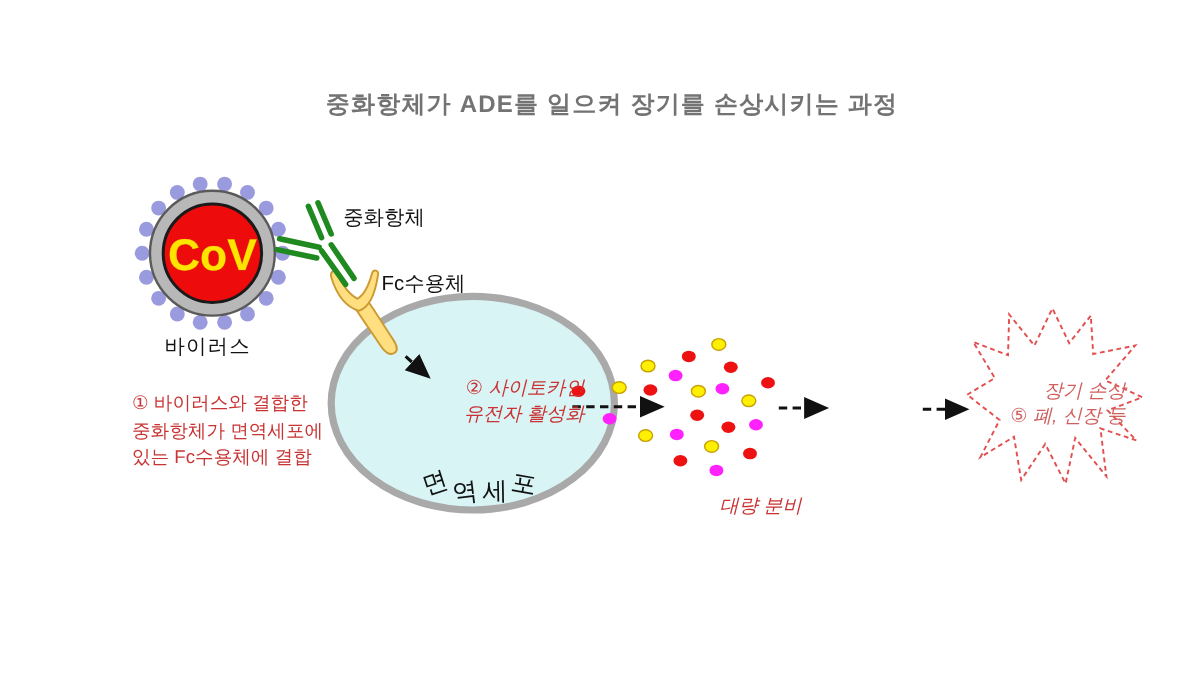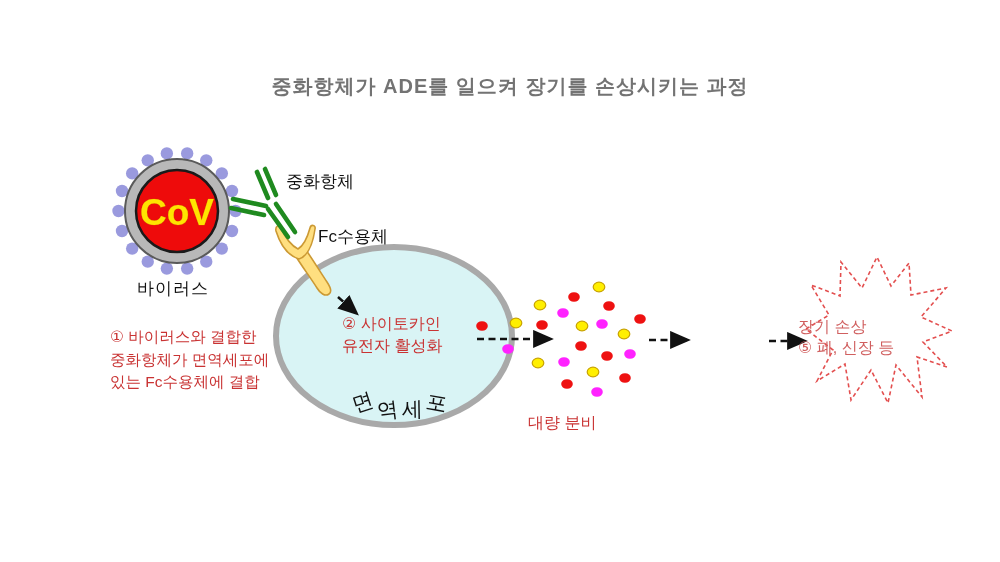--- a/index.html
+++ b/index.html
@@ -12,21 +12,21 @@
   .title{
     left:510px;top:73px;transform:translateX(-50%);
     font-size:20px;font-weight:700;color:#737373;letter-spacing:1px;
   }
   .blk-label{font-size:17px;color:#111;}
   .lab-antibody{left:286px;top:170px;}
   .lab-fc{left:318px;top:225px;}
   .lab-virus{left:137px;top:277px;letter-spacing:1px;}
   .note{line-height:22px;font-size:16px;color:var(--step-text,#c93333);}
   .note div{white-space:nowrap;}
-  .note-center{text-align:left;}
+  .note-center{text-align:right;font-style:italic;}
   .step1{left:110px;top:326px;font-size:15.5px;line-height:22.5px;text-align:left;}
   .step2{left:342px;top:313px;width:145px;}
   .step3{left:528px;top:412px;width:140px;}
   .step4{left:659px;top:312px;width:140px;}
   .step5{left:798px;top:316px;width:140px;color:var(--step5-text,#d05f5f);line-height:21px;}
   .cell-letter{position:absolute;font-size:21px;color:#111;font-weight:500;}
   .ml1{left:352px;top:388px;transform:rotate(-18deg);}
   .ml2{left:377px;top:396px;transform:rotate(-7deg);}
   .ml3{left:402px;top:395px;transform:rotate(-1deg);}
   .ml4{left:426px;top:389px;transform:rotate(10deg);}

